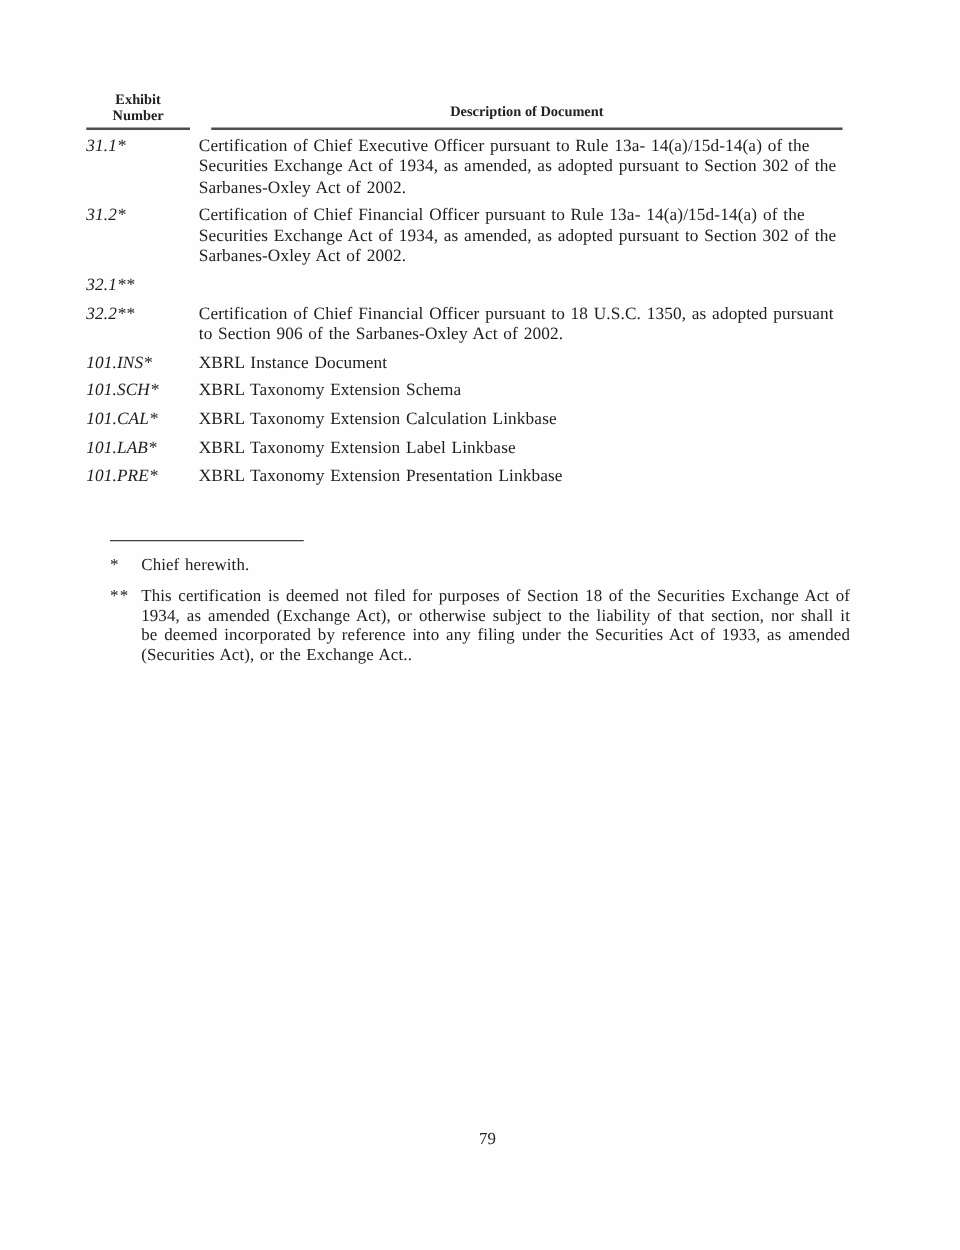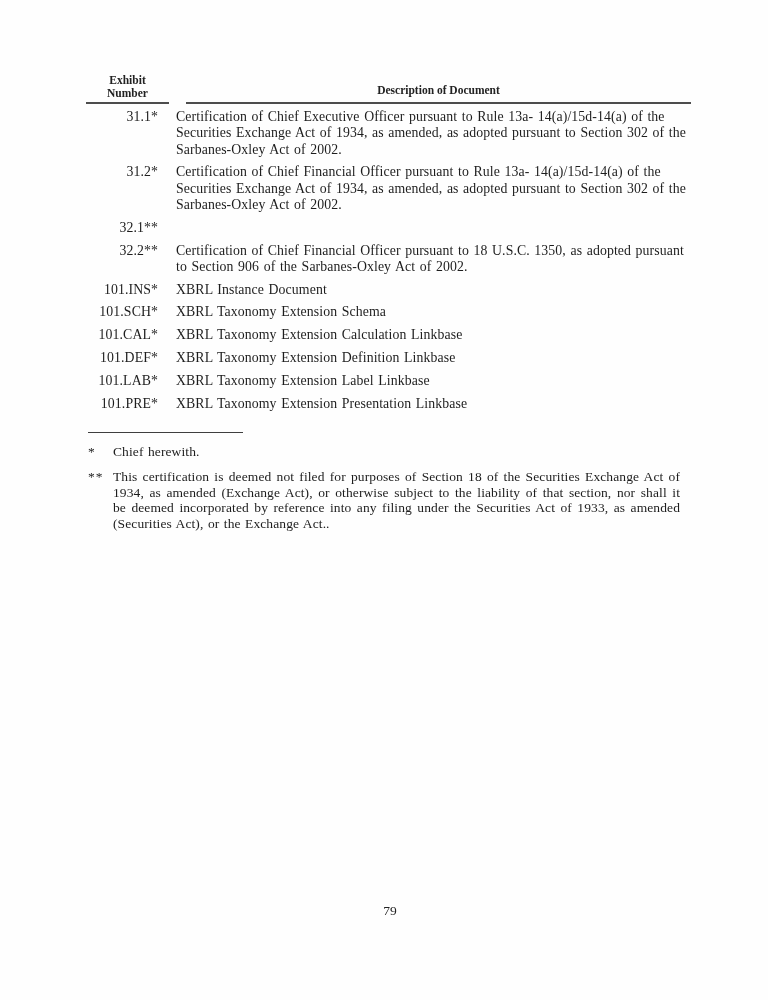--- a/index.html
+++ b/index.html
@@ -13,21 +13,21 @@
     height: 1000px;
     background: #fefefe;
     font-family: "Liberation Serif", "DejaVu Serif", serif;
     color: #1d1d1d;
     overflow: hidden;
   }
 
   
   .exhibit-table {
     position: absolute;
-    left: 86px;
+    left: 69px;
     top: 74px;
     width: 605px;
   }
   .thead {
     display: flex;
     align-items: flex-end;
     font-weight: bold;
     font-size: 11.5px;
     line-height: 13px;
     color: #222;
@@ -53,23 +53,24 @@
     letter-spacing: 0.1px;
   }
   .row {
     display: flex;
     margin-bottom: 6.5px;
   }
   .num {
     width: 83px;
     box-sizing: border-box;
     padding-right: 11px;
-    text-align: right;
+    text-align: left;
     white-space: nowrap;
     flex: none;
+    font-style: italic;
   }
   .desc {
     margin-left: 7px;
     width: 515px;
     font-family: Liberation Serif, serif;
   }
 
   
   .footnotes {
     position: absolute;
@@ -154,24 +155,20 @@
         <div class="row">
           <div class="num">101.SCH*</div>
           <div class="desc">XBRL Taxonomy Extension Schema</div>
         </div>
 
         <div class="row">
           <div class="num">101.CAL*</div>
           <div class="desc">XBRL Taxonomy Extension Calculation Linkbase</div>
         </div>
 
-        <div class="row">
-          <div class="num">101.DEF*</div>
-          <div class="desc">XBRL Taxonomy Extension Definition Linkbase</div>
-        </div>
 
         <div class="row">
           <div class="num">101.LAB*</div>
           <div class="desc">XBRL Taxonomy Extension Label Linkbase</div>
         </div>
 
         <div class="row">
           <div class="num">101.PRE*</div>
           <div class="desc">XBRL Taxonomy Extension Presentation Linkbase</div>
         </div>

